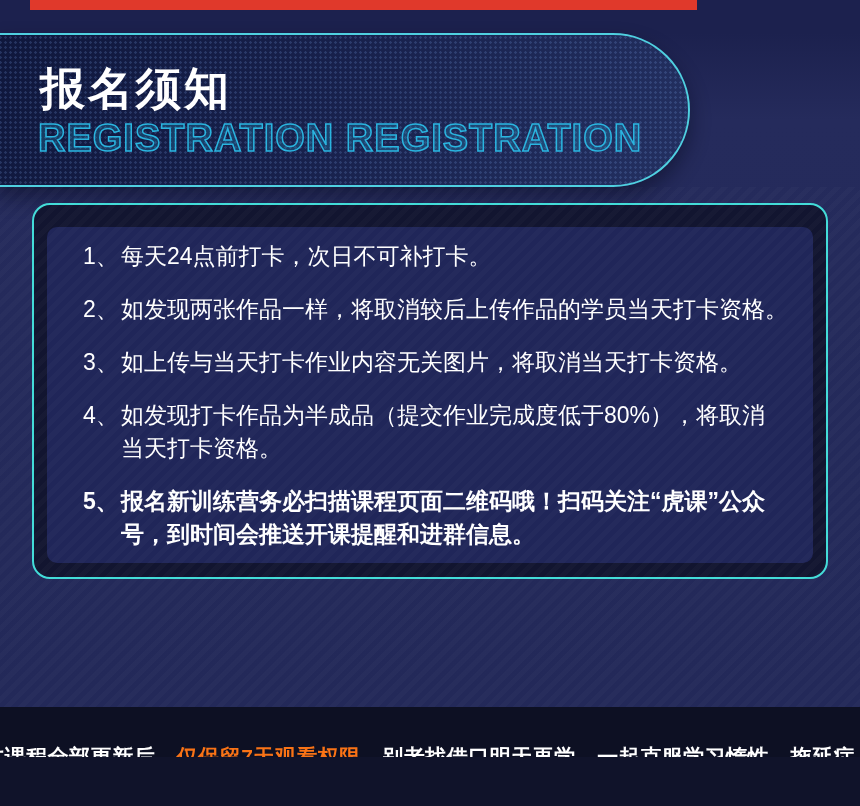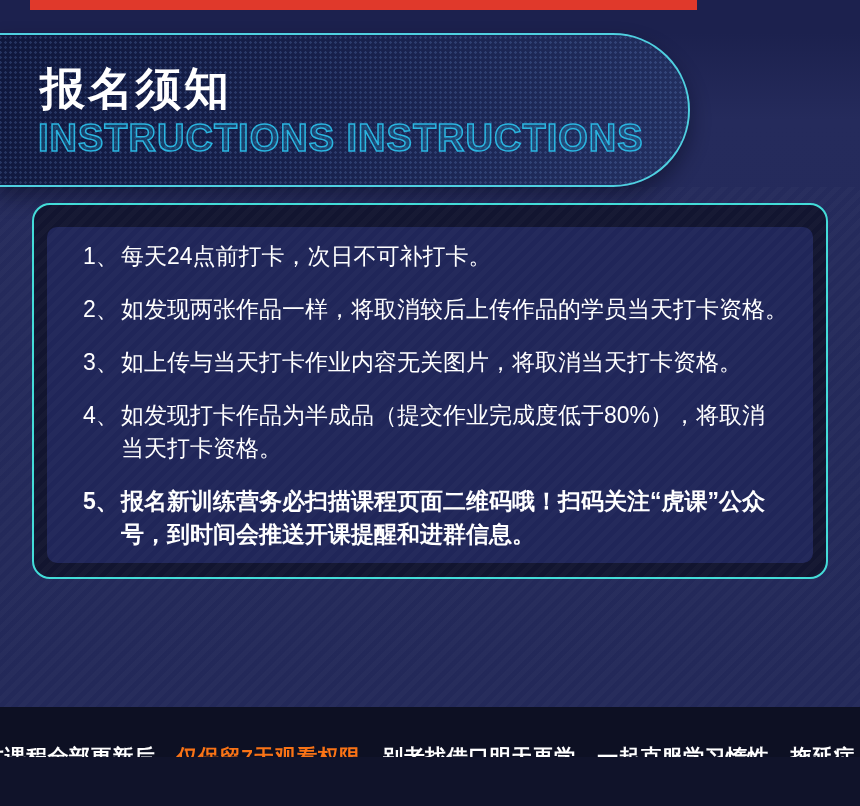--- a/index.html
+++ b/index.html
@@ -75,21 +75,21 @@
 </style>
 </head>
 <body>
 
 <div class="page" style="--accent-red: #e0392b; --band-border: #4fd0e0; --subtitle-stroke: #2ab5e0; --border-cyan: #41dcd8; --box-bg: #121530; --panel-bg: #202659; --footer-bg: #0d1023;">
 
   <div class="top-red-bar"></div>
 
   <div class="header-band">
     <h1 class="band-title">报名须知</h1>
-    <div class="band-subtitle">INSTRUCTIONS INSTRUCTIONS</div>
+    <div class="band-subtitle">REGISTRATION REGISTRATION</div>
   </div>
 
   <section class="rules-box">
     <div class="rules-panel">
       <div class="rules-list" id="rules-list">
           <div class="rule-item">
             <span class="rule-num">1、</span>
             <span class="rule-text">每天24点前打卡，次日不可补打卡。</span>
           </div>
           <div class="rule-item">

